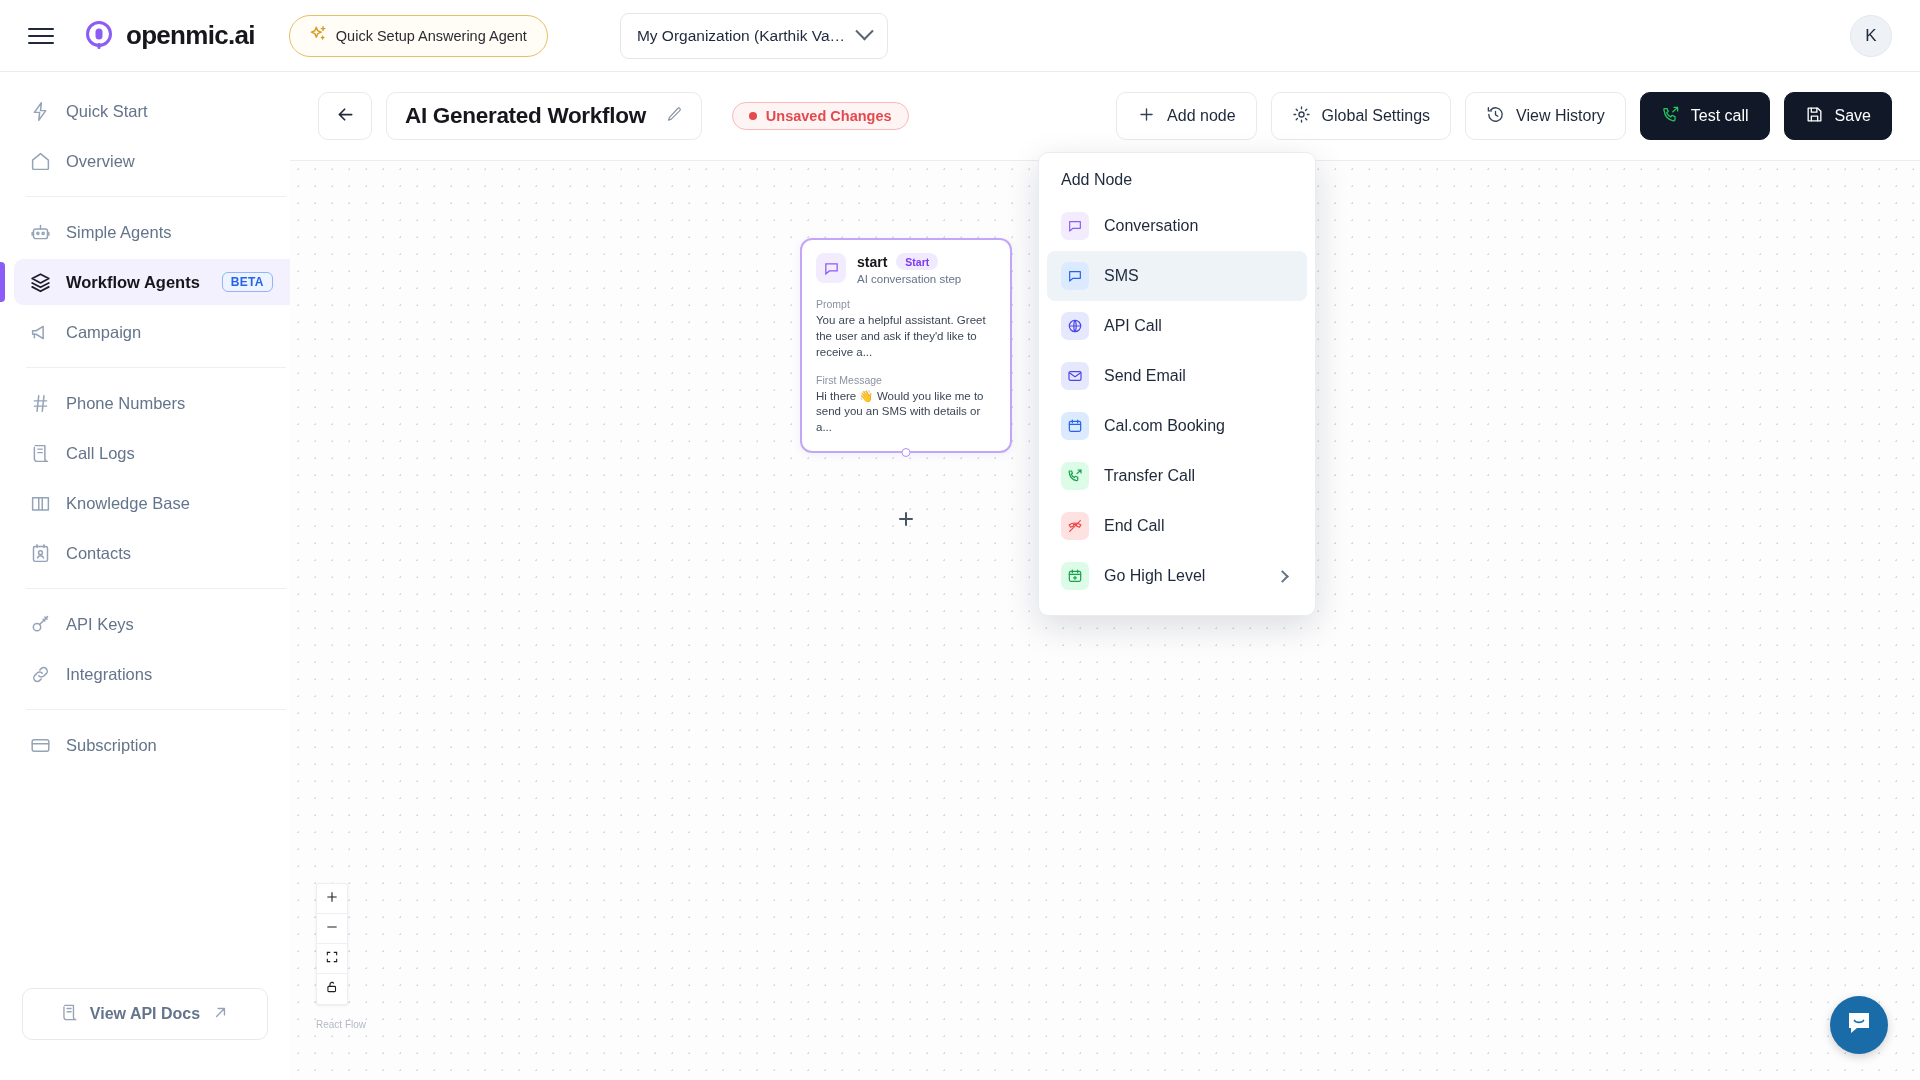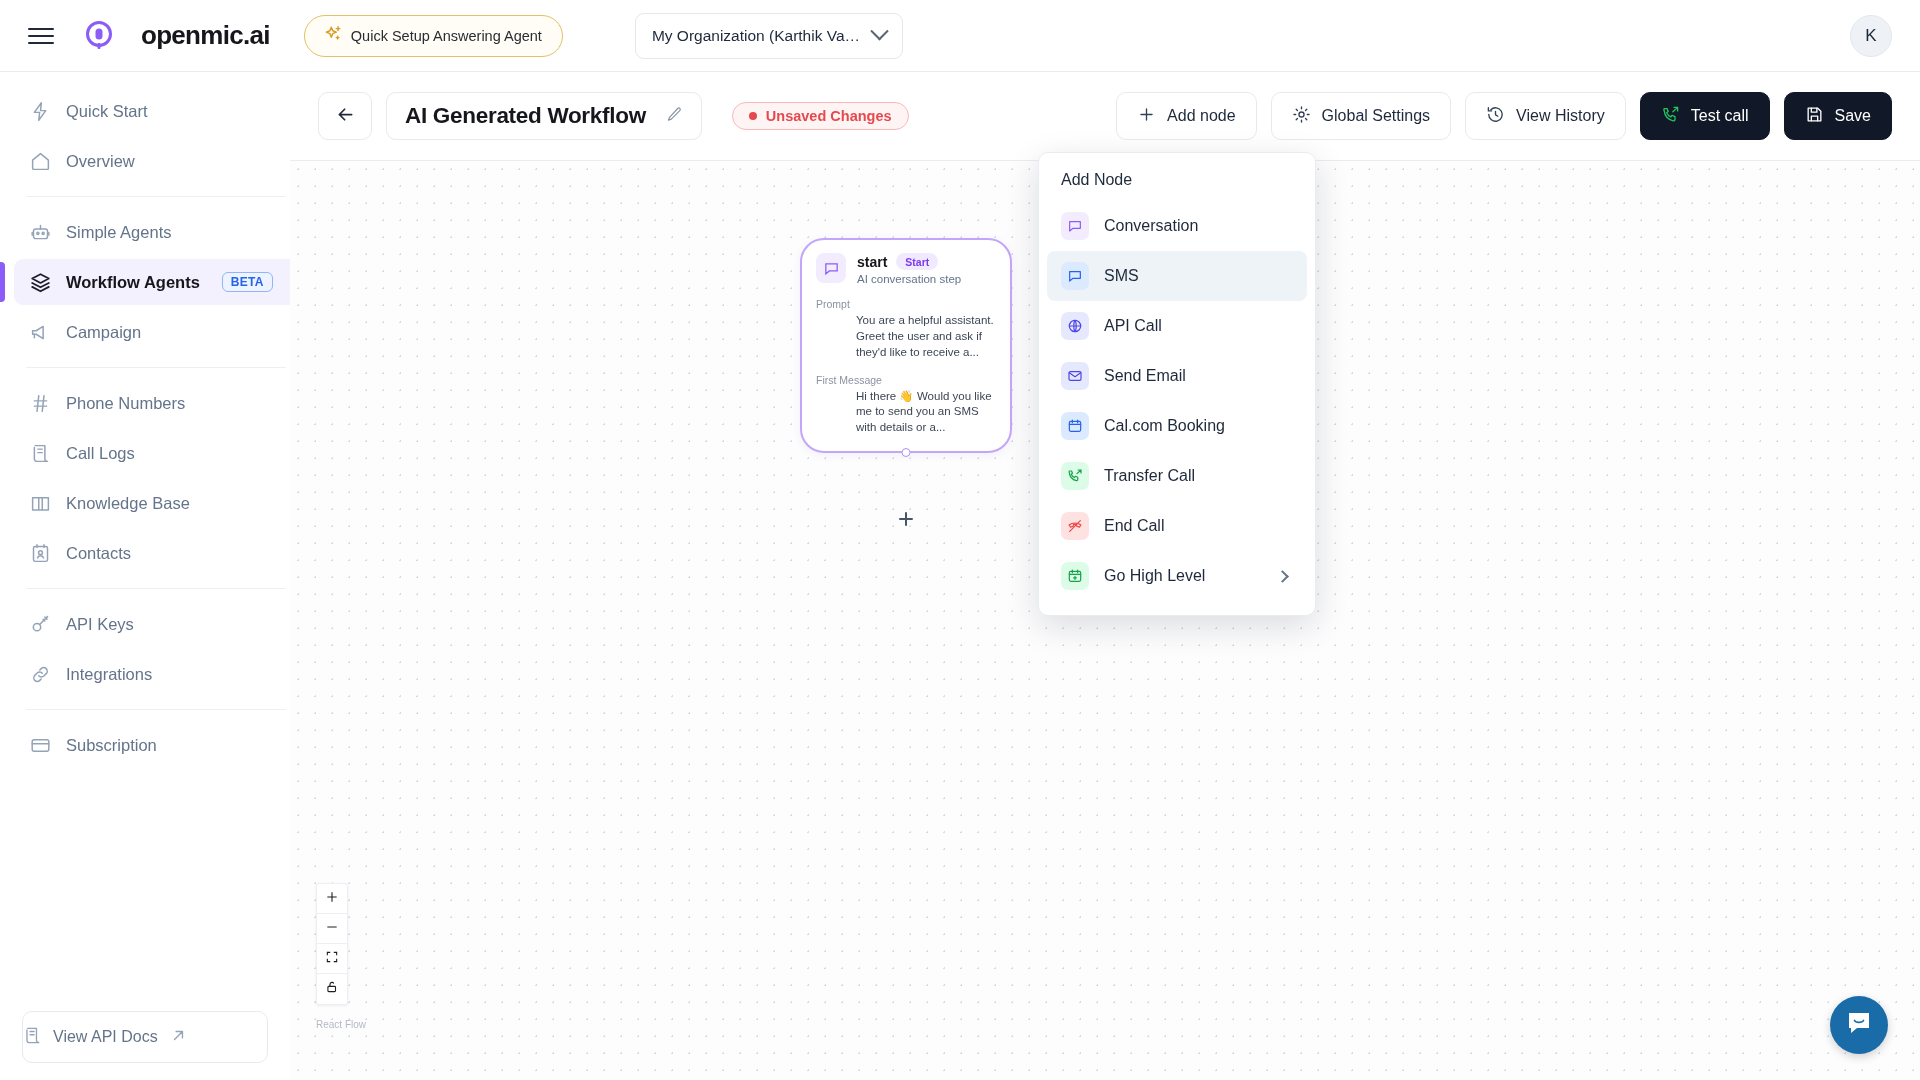--- a/index.html
+++ b/index.html
@@ -15,21 +15,21 @@
   
   .topbar {
     position: absolute; top: 0; left: 0; width: 1920px; height: 72px;
     background: #fff; border-bottom: 1px solid #e9edf2;
     display: flex; align-items: center; padding: 0 28px; gap: 16px; z-index: 40;
   }
   .hamburger { width: 26px; height: 26px; display: flex; flex-direction: column;
     justify-content: center; gap: 5px; cursor: pointer; margin-right: 14px; }
   .hamburger span { display: block; height: 2px; background: #1e293b; border-radius: 2px; }
 
-  .brand { display: flex; align-items: center; gap: 27px; }
+  .brand { display: flex; align-items: center; gap: 12px; }
   .brand-mark { width: 30px; height: 30px; position: relative; }
   .brand-text { font-size: 26px; font-weight: 700; letter-spacing: -0.7px; color: #16161d; }
 
   .quick-setup {
     display: flex; align-items: center; gap: 8px;
     border: 1.5px solid #e6c068; background: #fffdf6;
     border-radius: 999px; padding: 9px 20px; margin-left: 18px; cursor: pointer;
   }
   .quick-setup-label { font-size: 14.5px; color: #2b2b33; white-space: nowrap; }
 
@@ -74,24 +74,24 @@
     width: 5px; height: 40px; background: #8b5cf6; border-radius: 0 4px 4px 0;
   }
   .beta {
     font-size: 12px; font-weight: 700; color: #2563eb;
     border: 1px solid #93b4f8; background: #eef4ff;
     border-radius: 6px; padding: 2px 8px; margin-left: 7px; letter-spacing: .3px;
   }
   .nav-sep { height: 1px; background: #eceff3; margin: 12px 26px; }
 
   .api-docs-btn {
-    position: absolute; left: 22px; bottom: 17px; width: 246px; height: 52px;
+    position: absolute; left: 22px; bottom: 40px; width: 246px; height: 52px;
     border: 1px solid #e6eaef; border-radius: 10px; background: #fff;
-    display: flex; align-items: center; gap: 11px;
-    cursor: pointer; color: #64748b; font-size: 16px;
+    display: flex; align-items: center; justify-content: center; gap: 11px;
+    cursor: pointer; color: #64748b; font-size: 16px; font-weight: bold;
   }
   .api-docs-btn svg { width: 19px; height: 19px; stroke: #94a3b8; fill: none;
     stroke-width: 1.7; stroke-linecap: round; stroke-linejoin: round; }
 
   
   .wf-toolbar {
     position: absolute; top: 72px; left: 290px; width: 1630px; height: 89px;
     background: #fff; border-bottom: 1px solid #e9edf2;
     display: flex; align-items: center; padding: 0 28px; gap: 14px; z-index: 30;
   }
@@ -132,39 +132,39 @@
   .canvas {
     position: absolute; top: 161px; left: 290px; width: 1630px; height: 919px;
     background-color: #fdfdfe;
     background-image: radial-gradient(#d7dce3 1px, transparent 1px);
     background-size: 17px 17px; overflow: hidden;
   }
 
   
   .node {
     position: absolute; left: 510px; top: 77px; width: 212px;
-    background: #fff; border: 2px solid #c3a6f7; border-radius: 24px;
+    background: #fff; border: 2px solid #c3a6f7; border-radius: 12px;
     padding: 13px 14px 15px; box-shadow: 0 2px 10px rgba(90,60,160,.07);
     cursor: grab;
   }
   .node-head { display: flex; align-items: flex-start; gap: 11px; }
   .node-ico {
     width: 30px; height: 30px; border-radius: 8px; background: #f3ecfe;
     display: flex; align-items: center; justify-content: center; flex: 0 0 30px;
   }
   .node-ico svg { width: 17px; height: 17px; stroke: #8b5cf6; fill: none; stroke-width: 1.8; }
   .node-title-row { display: flex; align-items: center; gap: 9px; }
   .node-title { font-size: 14px; font-weight: 700; color: #16161d; }
   .node-badge {
     font-size: 10.5px; font-weight: 600; color: #7c3aed; background: #f1e9fe;
     border-radius: 999px; padding: 2.5px 9px;
   }
   .node-sub { font-size: 11.5px; color: #64748b; margin-top: 3px; }
   .node-field-label { font-size: 10.5px; color: #8a93a1; margin-top: 13px; }
-  .node-field-text { font-size: 11.5px; color: #3c4656; line-height: 1.38; margin-top: 3px; margin-left: 40px; }
+  .node-field-text { font-size: 11.5px; color: #3c4656; line-height: 1.38; margin-top: 3px; }
   .node-handle {
     position: absolute; left: 50%; bottom: -5.5px; transform: translateX(-50%);
     width: 9px; height: 9px; border-radius: 50%; background: #fff; border: 1.8px solid #b392f0;
   }
   .node-plus {
     position: absolute; left: 50%; top: 271px; transform: translateX(-50%);
     width: 20px; height: 20px; display: flex; align-items: center;
     justify-content: center; cursor: pointer;
   }
   .node-plus::before, .node-plus::after {

